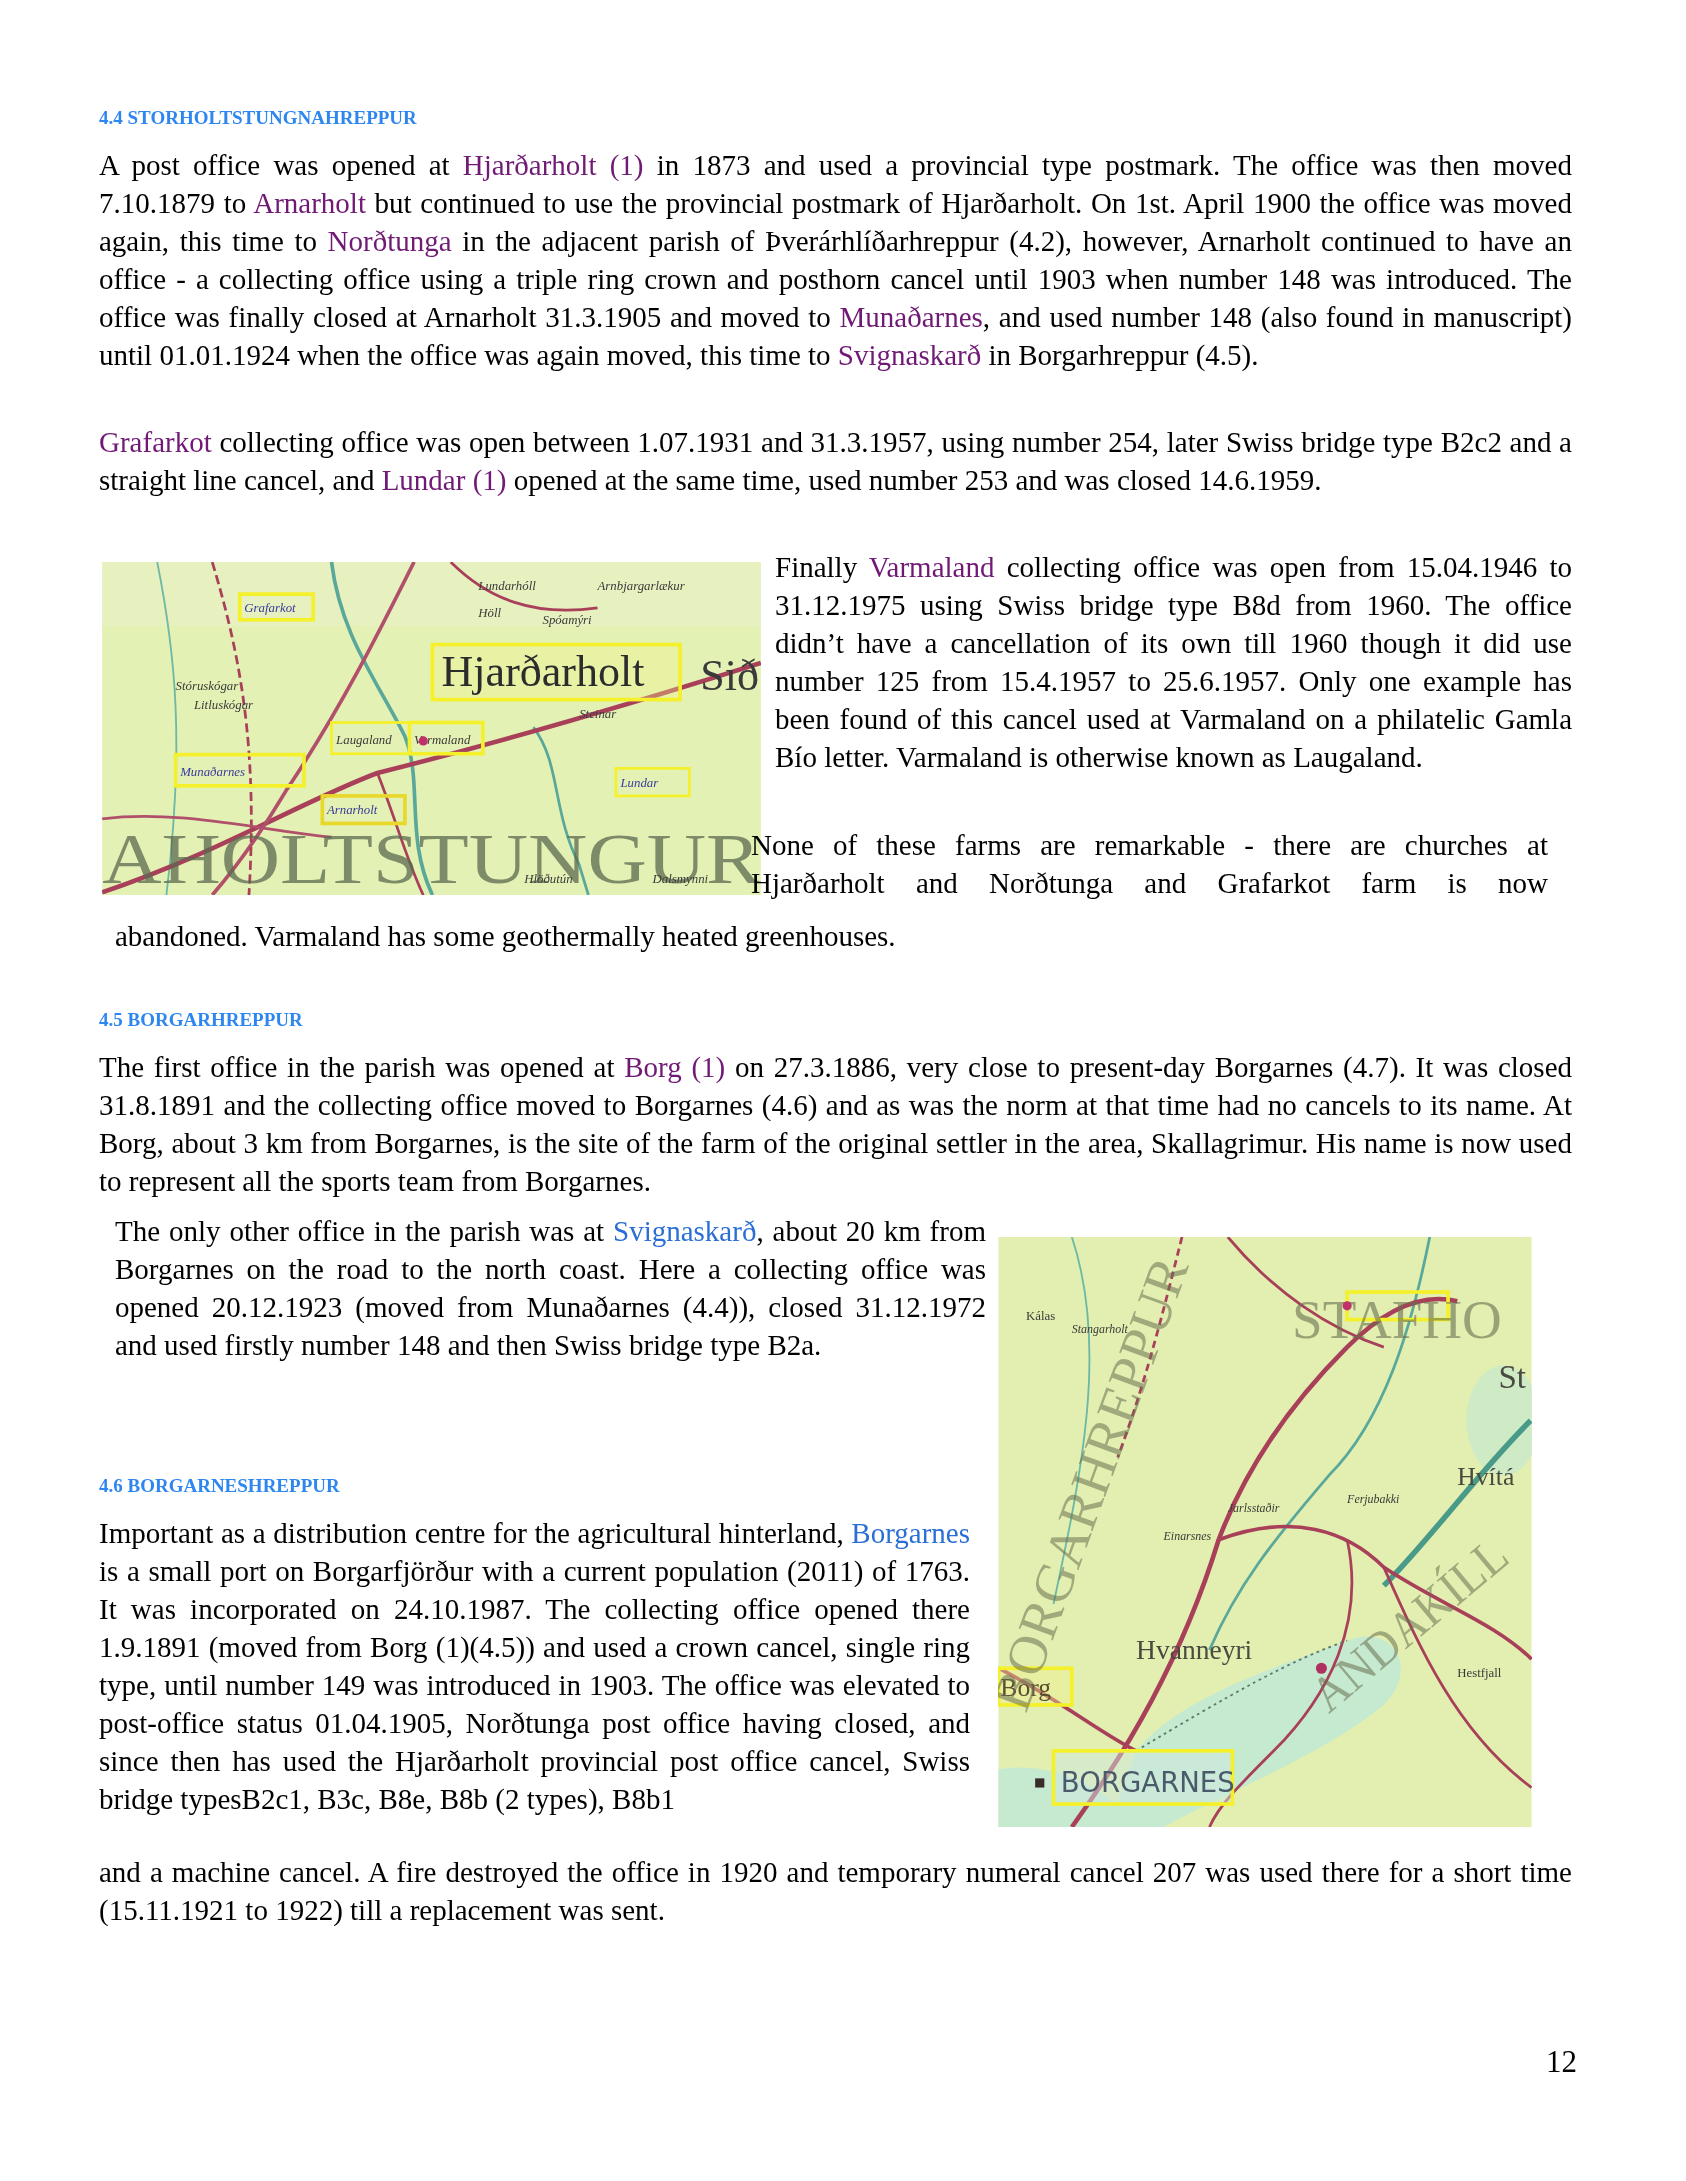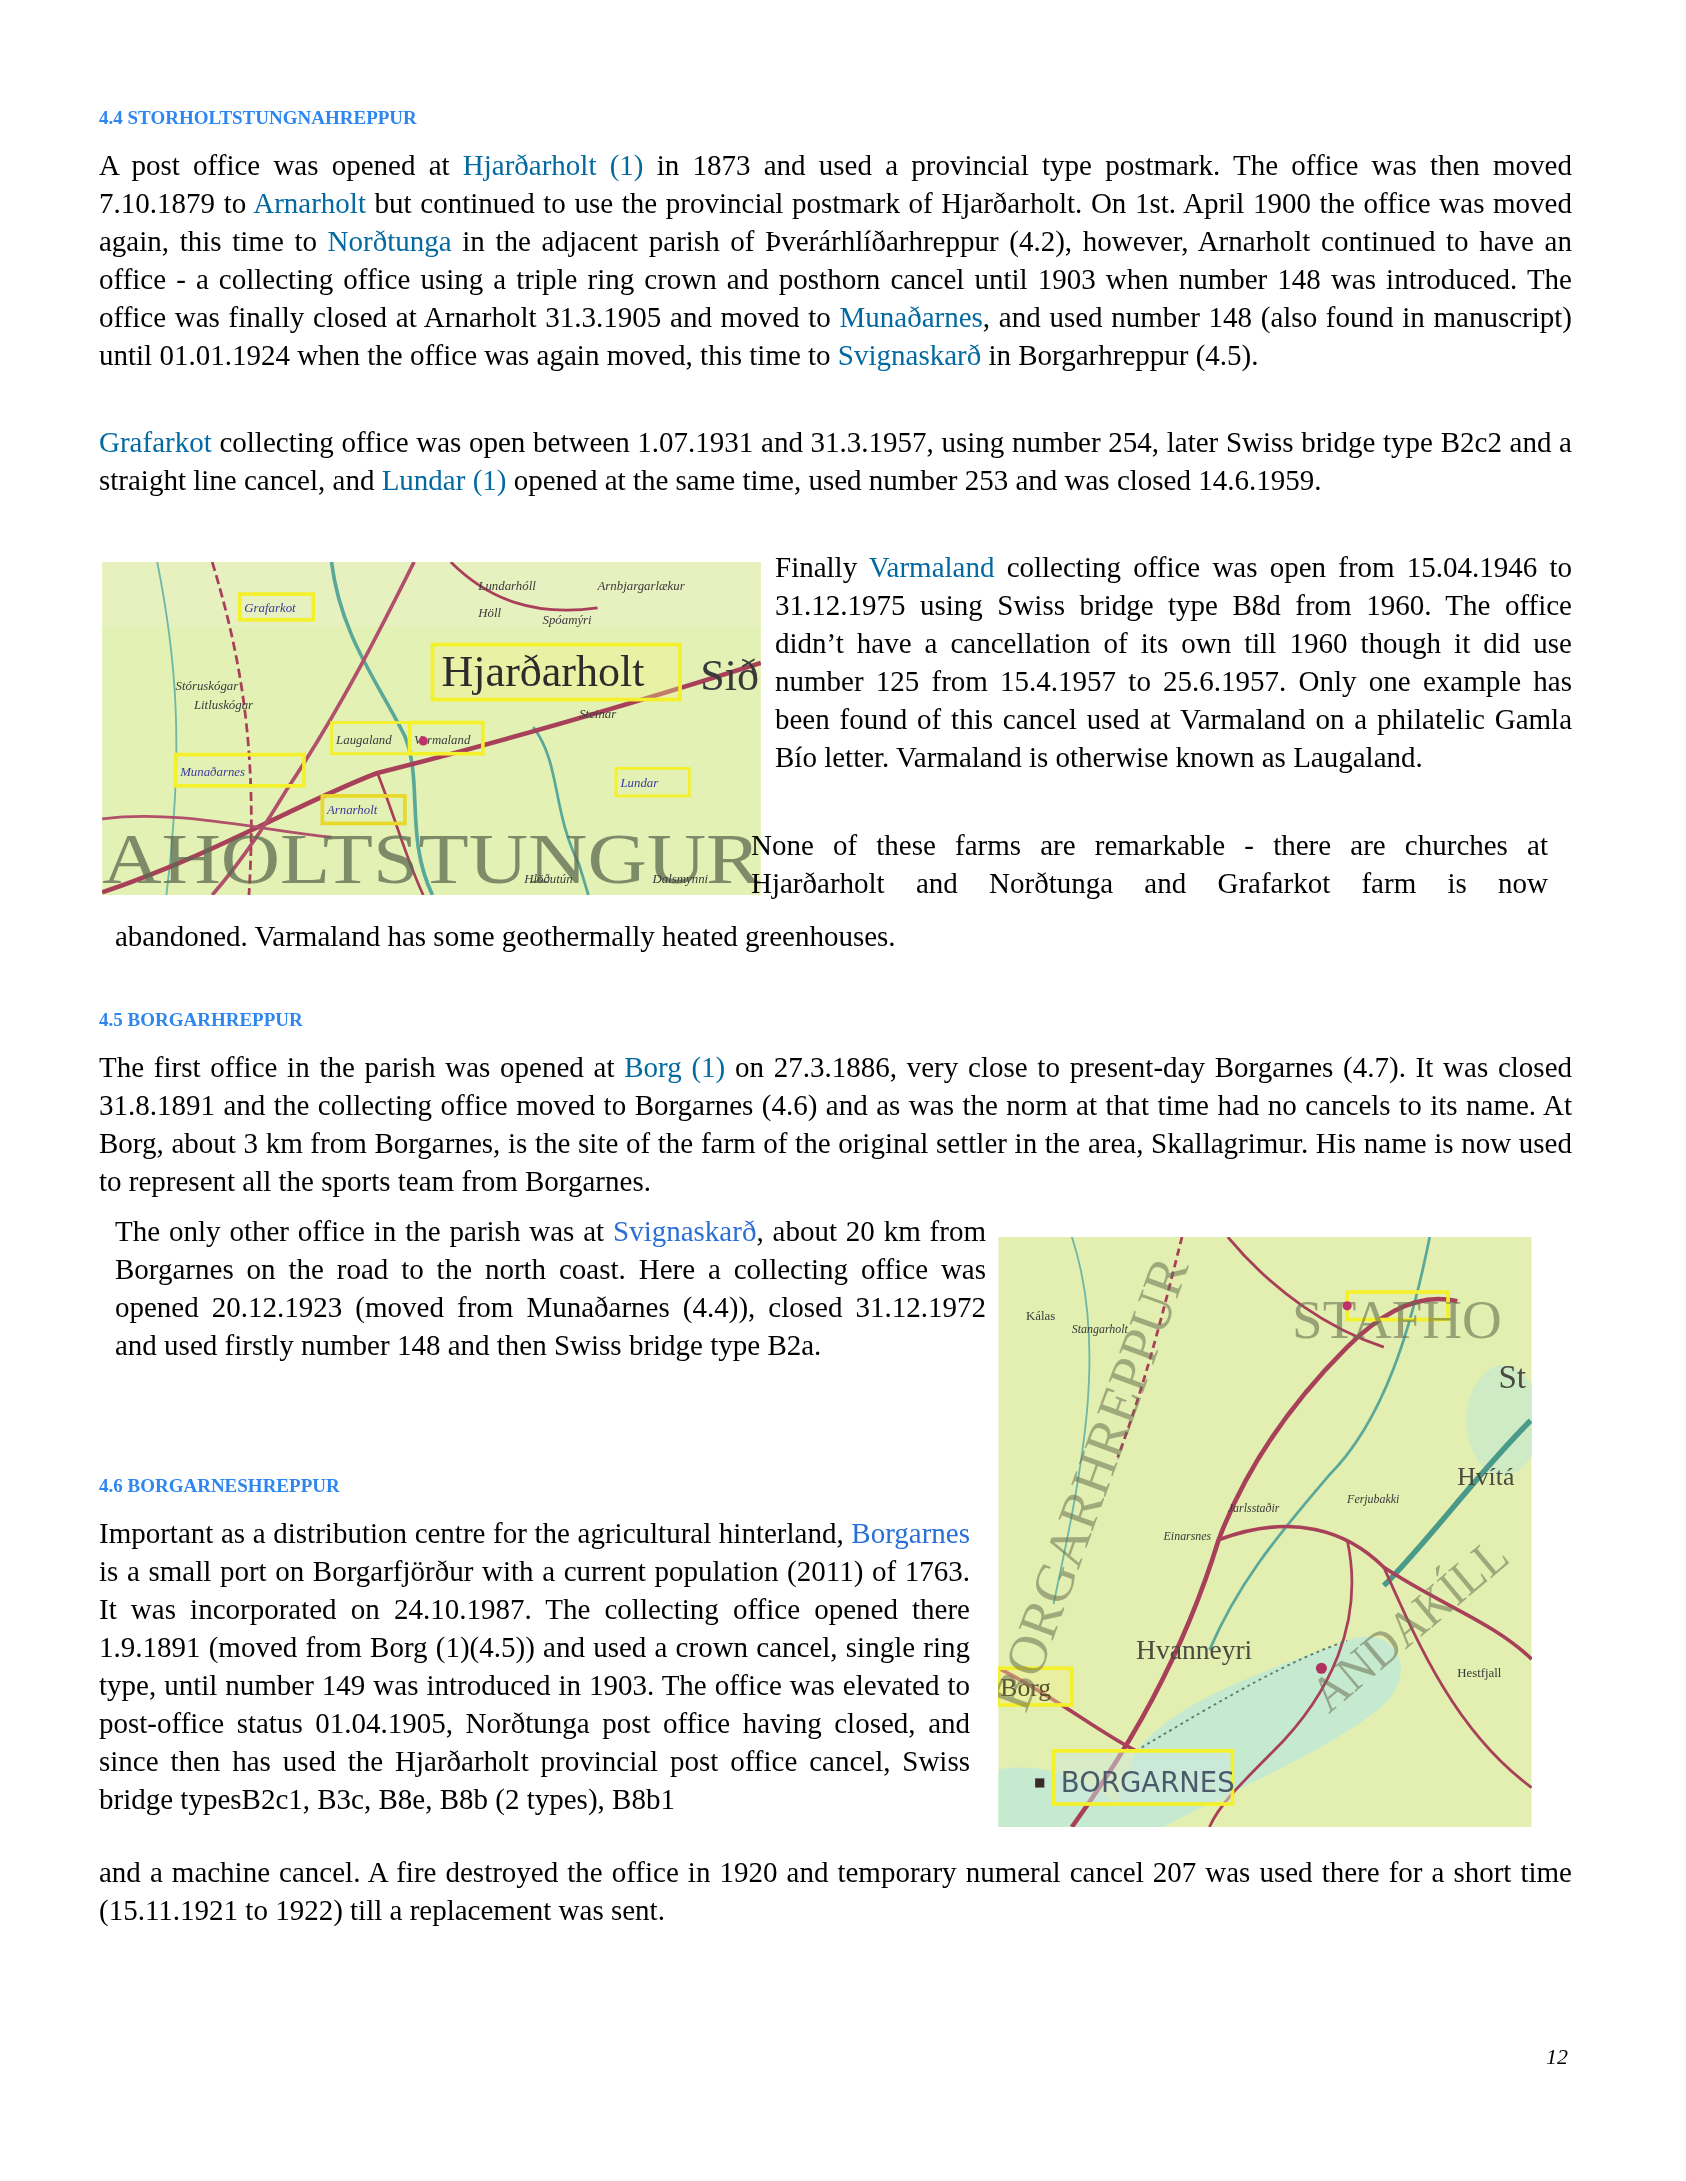--- a/index.html
+++ b/index.html
@@ -3,25 +3,25 @@
 <meta charset="utf-8">
 <style>
   html, body { margin: 0; padding: 0; background: #ffffff; }
   body { width: 1686px; height: 2182px; position: relative; overflow: hidden;
          font-family: "Liberation Serif", "DejaVu Serif", serif; color: #000; }
   .page { position: absolute; left: 99px; top: 0; width: 1475px; }
   .h { position: absolute; left: 0; font-weight: bold; font-size: 19px; color: #2e86f0;
        letter-spacing: 0px; line-height: 37px; white-space: nowrap; }
   .p { position: absolute; font-size: 29px; line-height: 38px; text-align: justify;
        text-align-last: left; }
-  .link { color: #0369a1; }
+  .link { color: #701a75; }
   .link2 { color: #2a6fd6; }
   .map { position: absolute; overflow: hidden; }
   .map svg { display: block; }
-  .pageno { position: absolute; font-size: 22px; font-style: italic; }
+  .pageno { position: absolute; font-size: 31px; }
 </style>
 </head>
 <body>
 
 <div class="page">
 
   <div class="h" style="top:99px;">4.4 STORHOLTSTUNGNAHREPPUR</div>
 
   <p class="p" style="top:146px; left:0; width:1473px; margin:0;"><span>A post office was opened at </span><span class="link">Hjarðarholt (1)</span><span> in 1873 and used a provincial type postmark. The office was then moved 7.10.1879 to </span><span class="link">Arnarholt</span><span> but continued to use the provincial postmark of Hjarðarholt. On 1st. April 1900 the office was moved again, this time to </span><span class="link">Norðtunga</span><span> in the adjacent parish of Þverárhlíðarhreppur (4.2), however, Arnarholt continued to have an office - a collecting office using a triple ring crown and posthorn cancel until 1903 when number 148 was introduced. The office was finally closed at Arnarholt 31.3.1905 and moved to </span><span class="link">Munaðarnes</span><span>, and used number 148 (also found in manuscript) until 01.01.1924 when the office was again moved, this time to </span><span class="link">Svignaskarð</span><span> in Borgarhreppur (4.5).</span></p>
 

